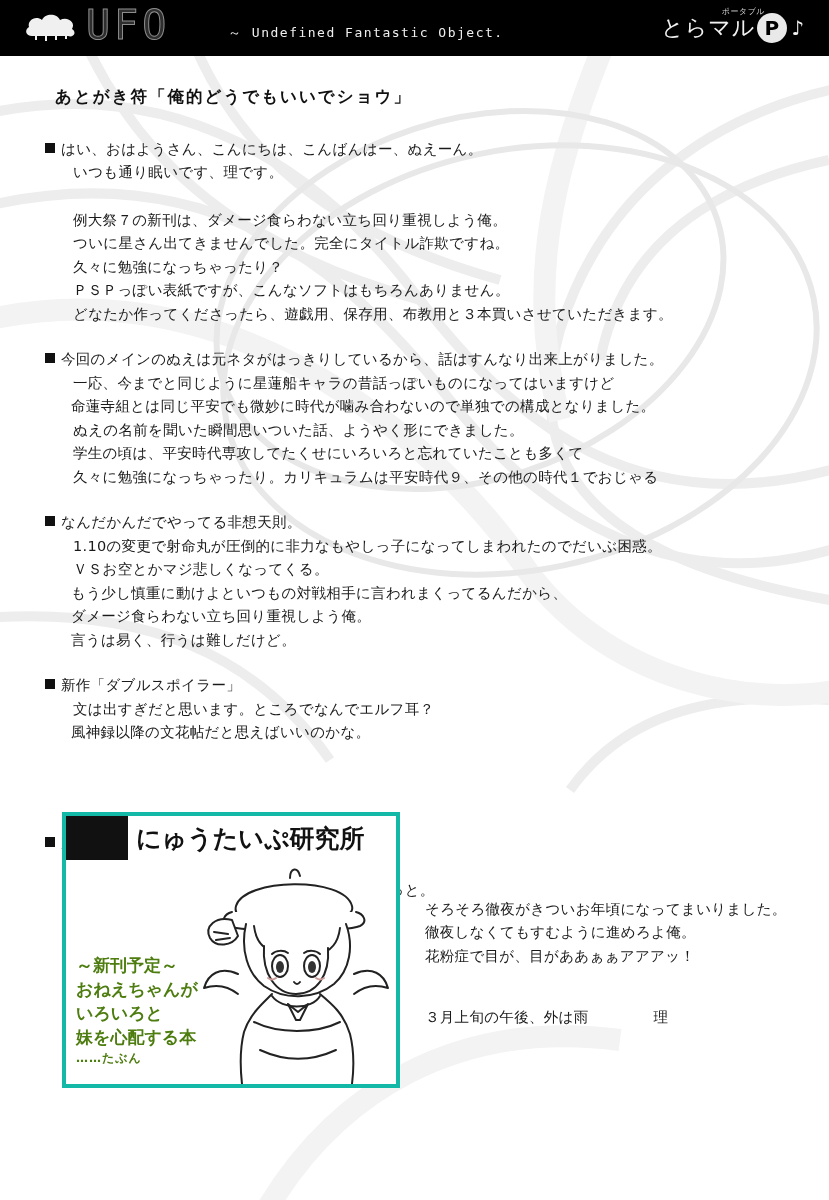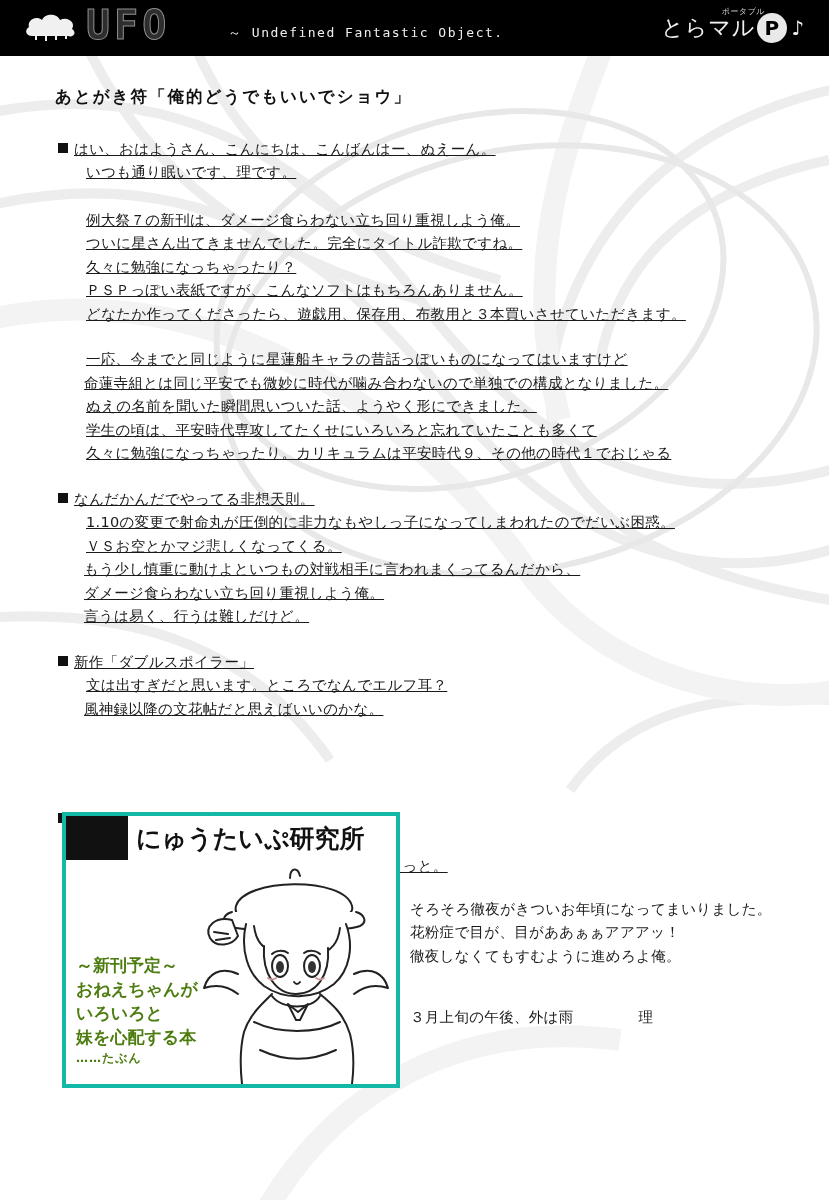--- a/index.html
+++ b/index.html
@@ -48,21 +48,21 @@
   }
   .ufo-logo {
     position: absolute;
     left: 86px;
     top: 2px;
     font-family: "DejaVu Sans Mono", "Liberation Mono", monospace;
     font-size: 40px;
     letter-spacing: 4px;
     color: #2e2e2e;
     -webkit-text-stroke: 1px #8d8d8d;
-    font-weight: bold;
+    font-weight: normal;
   }
   .ufo-sub {
     position: absolute;
     left: 228px;
     top: 24px;
     font-family: "DejaVu Sans Mono", "Liberation Mono", monospace;
     font-size: 13px;
     letter-spacing: 1.5px;
     color: #efefef;
     text-align: center;
@@ -117,23 +117,22 @@
     top: 30px;
     left: 55px;
     font-size: 16.5px;
     letter-spacing: 2px;
     font-weight: bold;
     color: #111;
   }
   .blocks {
     position: absolute;
     top: 82px;
-    left: 58px;
+    left: 45px;
     width: 760px;
-    text-decoration: underline;
   }
   .block {
     margin-bottom: 17px;
   }
   .block .first {
     position: relative;
     padding-left: 16px;
     font-size: 14.5px;
     line-height: 1.62;
     letter-spacing: 0.3px;
@@ -199,21 +198,21 @@
     color: #4d7c0f;
   }
   .illus-caption .small {
     font-size: 12px;
     letter-spacing: 1px;
   }
 
   
   .side-notes {
     position: absolute;
-    left: 410px;
+    left: 425px;
     top: 898px;
     width: 390px;
     z-index: 4;
   }
   .side-notes p {
     margin: 0;
     font-size: 14.5px;
     line-height: 1.62;
     letter-spacing: 0.3px;
   }
@@ -292,20 +291,24 @@
 
     <div class="block" style="margin-top:24px;">
       <p>例大祭７の新刊は、ダメージ食らわない立ち回り重視しよう俺。</p>
       <p>ついに星さん出てきませんでした。完全にタイトル詐欺ですね。</p>
       <p>久々に勉強になっちゃったり？</p>
       <p>ＰＳＰっぽい表紙ですが、こんなソフトはもちろんありません。</p>
       <p>どなたか作ってくださったら、遊戯用、保存用、布教用と３本買いさせていただきます。</p>
     </div>
 
     <div class="block" style="margin-top:22px;">
+      <div class="first">
+        <span class="sq"></span>
+        <span>今回のメインのぬえは元ネタがはっきりしているから、話はすんなり出来上がりました。</span>
+      </div>
       <p>一応、今までと同じように星蓮船キャラの昔話っぽいものになってはいますけど</p>
       <p class="tight">命蓮寺組とは同じ平安でも微妙に時代が噛み合わないので単独での構成となりました。</p>
       <p>ぬえの名前を聞いた瞬間思いついた話、ようやく形にできました。</p>
       <p>学生の頃は、平安時代専攻してたくせにいろいろと忘れていたことも多くて</p>
       <p>久々に勉強になっちゃったり。カリキュラムは平安時代９、その他の時代１でおじゃる</p>
     </div>
 
     <div class="block" style="margin-top:22px;">
       <div class="first">
         <span class="sq"></span>
@@ -389,19 +392,19 @@
       <path d="M94 150 L104 158 L114 150 L106 166 L102 166 Z" fill="#fff"></path>
 
       <path d="M44 120 C26 112 14 120 10 134 C22 130 34 132 44 140"></path>
       <path d="M160 120 C178 112 190 120 194 134 C182 130 170 132 160 140"></path>
     </g>
   </svg>
 </div>
 
 <div class="side-notes">
   <p>そろそろ徹夜がきついお年頃になってまいりました。</p>
+  <p>徹夜しなくてもすむように進めろよ俺。</p>
   <p>花粉症で目が、目がああぁぁアアアッ！</p>
-  <p>徹夜しなくてもすむように進めろよ俺。</p>
   <div class="side-sign">
     <span>３月上旬の午後、外は雨</span>
     <span class="name">理</span>
   </div>
 </div>
 
 </body></html>

